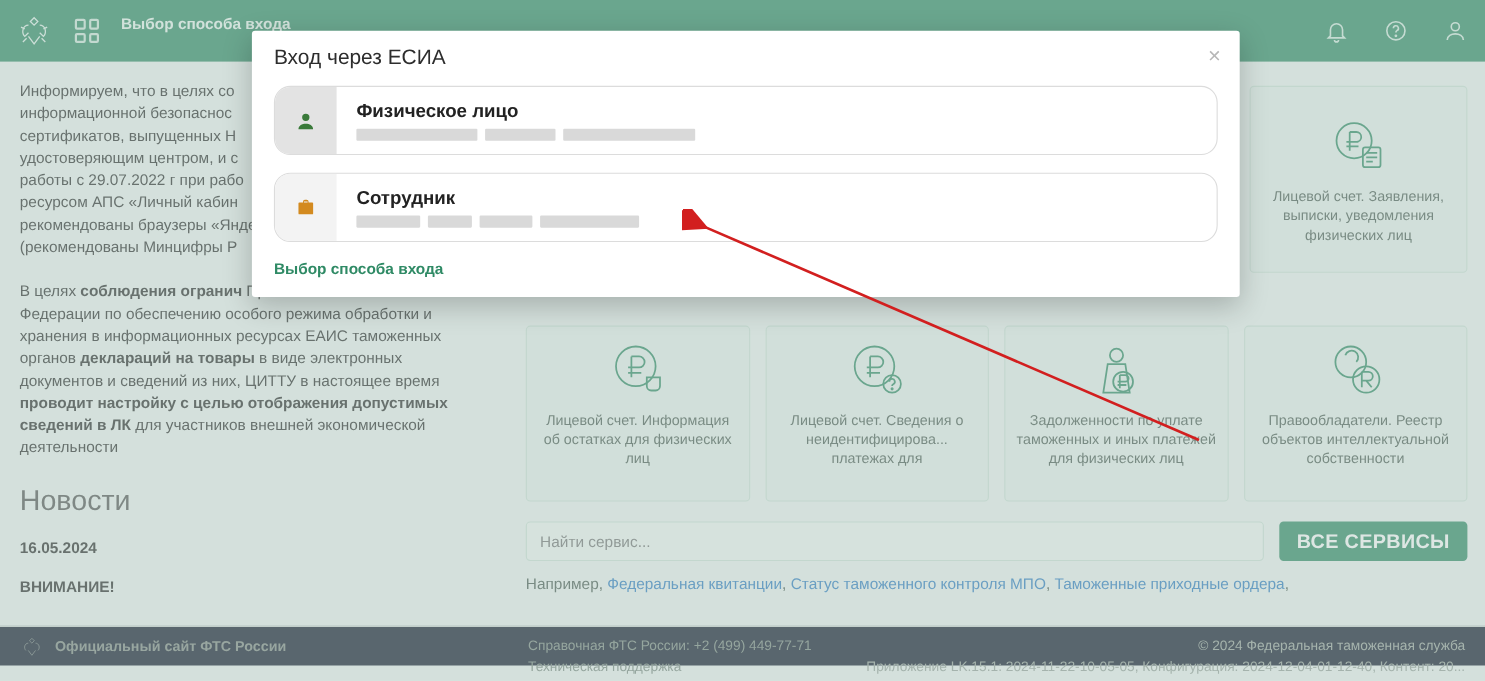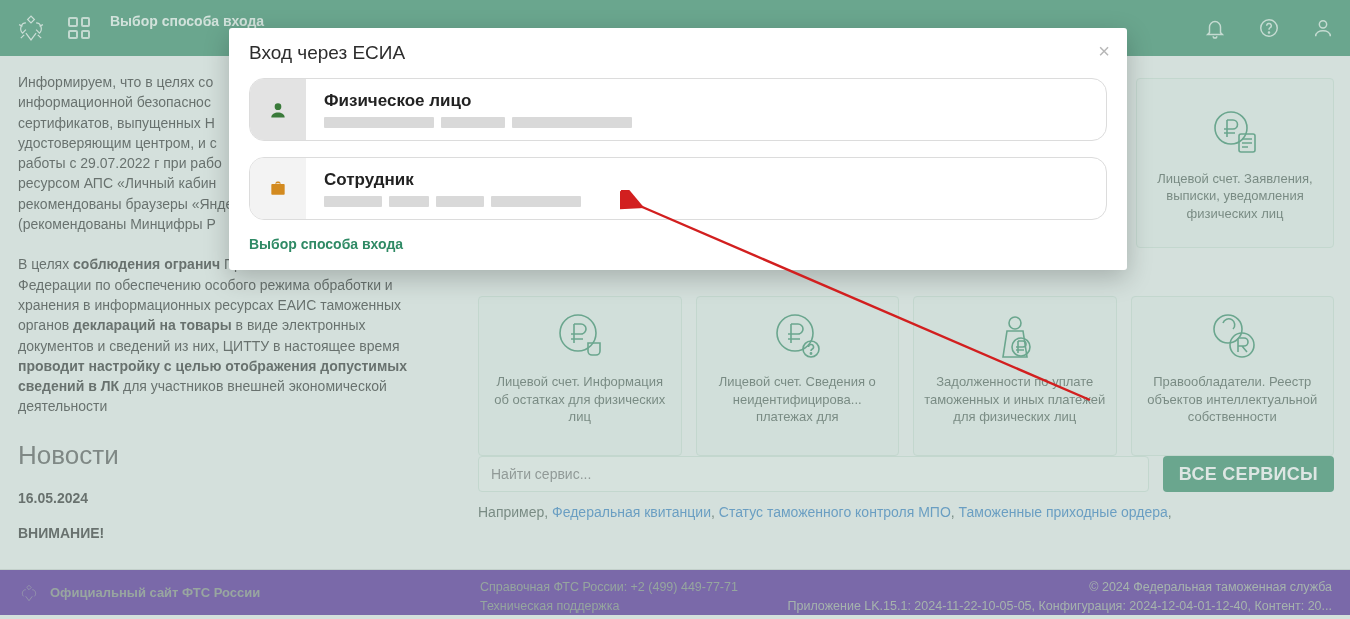--- a/index.html
+++ b/index.html
@@ -30,29 +30,29 @@
   .cards{display:flex;gap:14px;margin-top:224px}
   .card{flex:1;height:160px;border:1px solid #cfe3d9;border-radius:4px;background:#e9f3ee;display:flex;flex-direction:column;align-items:center;justify-content:flex-start;padding:10px;text-align:center}
   .card .ic{width:56px;height:56px;display:flex;align-items:center;justify-content:center;margin-bottom:10px}
   .card .ic svg{width:52px;height:52px;stroke:#2f8a65;fill:none;stroke-width:1.6}
   .card .label{font-size:13px;color:#4a5a52;line-height:1.35}
   .side-card{position:absolute;right:16px;top:78px;width:198px;height:170px;border:1px solid #cfe3d9;border-radius:4px;background:#e9f3ee;display:flex;flex-direction:column;align-items:center;justify-content:center;padding:10px;text-align:center}
   .side-card .ic{width:56px;height:56px;display:flex;align-items:center;justify-content:center;margin-bottom:10px}
   .side-card .ic svg{width:52px;height:52px;stroke:#2f8a65;fill:none;stroke-width:1.6}
   .side-card .label{font-size:13px;color:#4a5a52;line-height:1.35}
 
-  .searchrow{display:flex;gap:14px;}
+  .searchrow{display:flex;gap:14px;margin-top:18px}
   .search{flex:1;height:36px;border:1px solid #cfe3d9;border-radius:4px;background:#f2f8f5;padding:0 12px;font-size:14px;color:#7a8b82}
   .allbtn{height:36px;padding:0 16px;border:none;border-radius:4px;background:#2f8a65;color:#fff;font-size:18px;font-weight:600;letter-spacing:.3px}
 
   .eg{margin-top:12px;font-size:14px;color:#4a5a52}
   .eg a{color:#2f7dc4;text-decoration:none}
 
   
-  .footer{height:46px;border-top:1px solid #cfd8d3;background:#4c1d95;display:flex;align-items:center;padding:0 18px;font-size:12.5px;color:#828b86;position:relative}
+  .footer{height:36px;border-top:1px solid #cfd8d3;background:#0f172a;display:flex;align-items:center;padding:0 18px;font-size:12.5px;color:#828b86;position:relative}
   .footer .fleft{display:flex;align-items:center;gap:10px;font-weight:600;font-size:13px}
   .footer .mini-emb{width:22px;height:22px;opacity:.7}
   .footer .fmid{position:absolute;left:480px;top:8px;line-height:1.5;color:#7d8a83}
   .footer .fright{position:absolute;right:18px;top:8px;text-align:right;line-height:1.5;color:#9aa39d}
 
   
   .backdrop{position:absolute;inset:0;background:rgba(180,200,192,.45)}
   .modal{position:absolute;left:229px;top:28px;width:898px;background:#fff;border-radius:3px;box-shadow:0 8px 26px rgba(0,0,0,.22);padding:14px 20px 18px}
   .modal h3{font-size:19px;font-weight:400;color:#2d2d2d;margin-bottom:14px}
   .modal .close{position:absolute;right:14px;top:14px;width:18px;height:18px;color:#b7b7b7;font-size:20px;line-height:18px;text-align:center;cursor:pointer}

